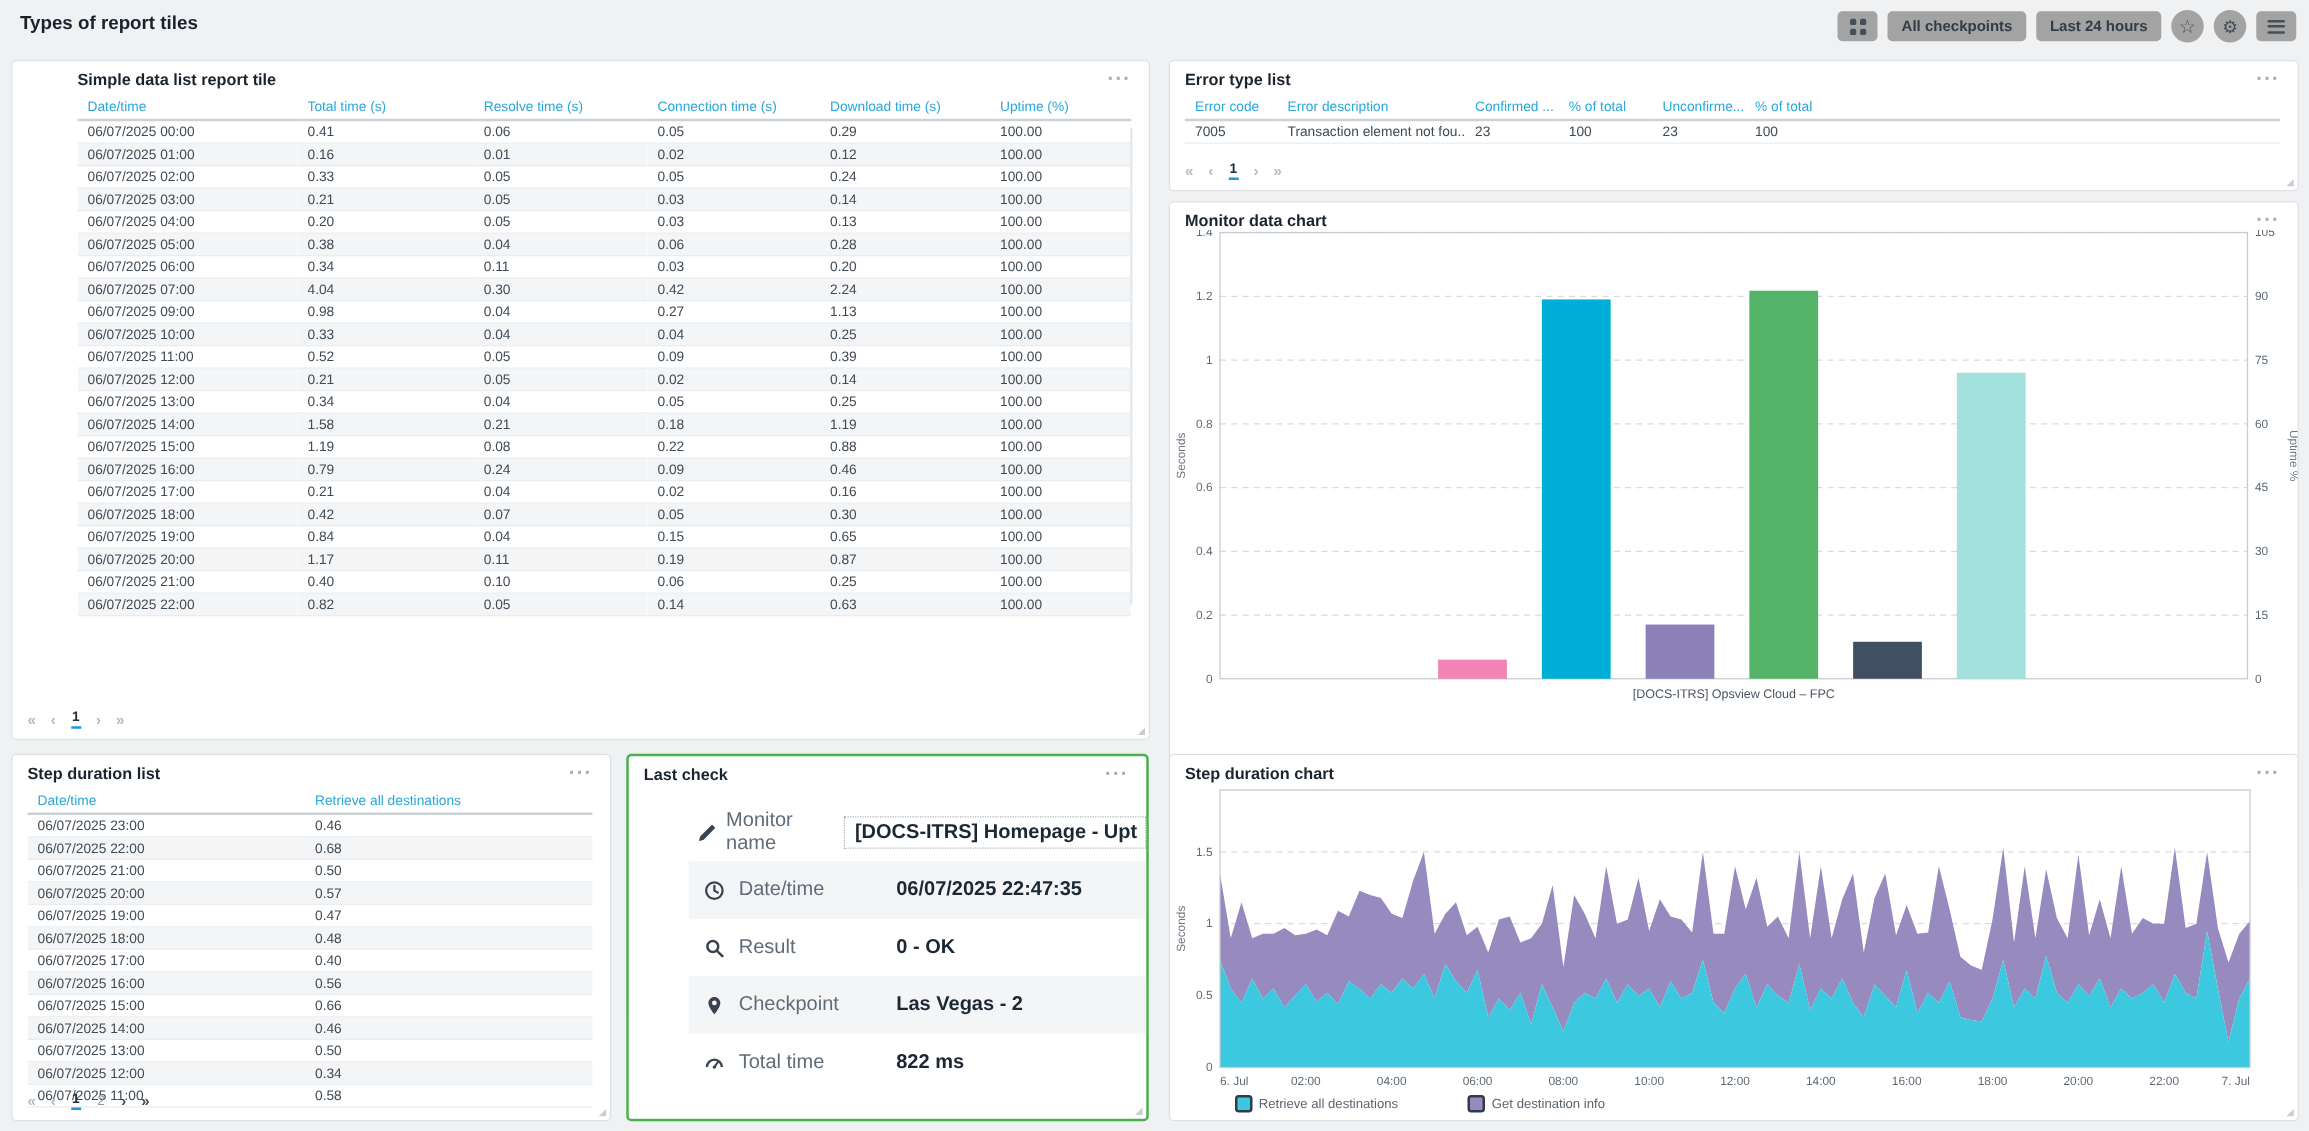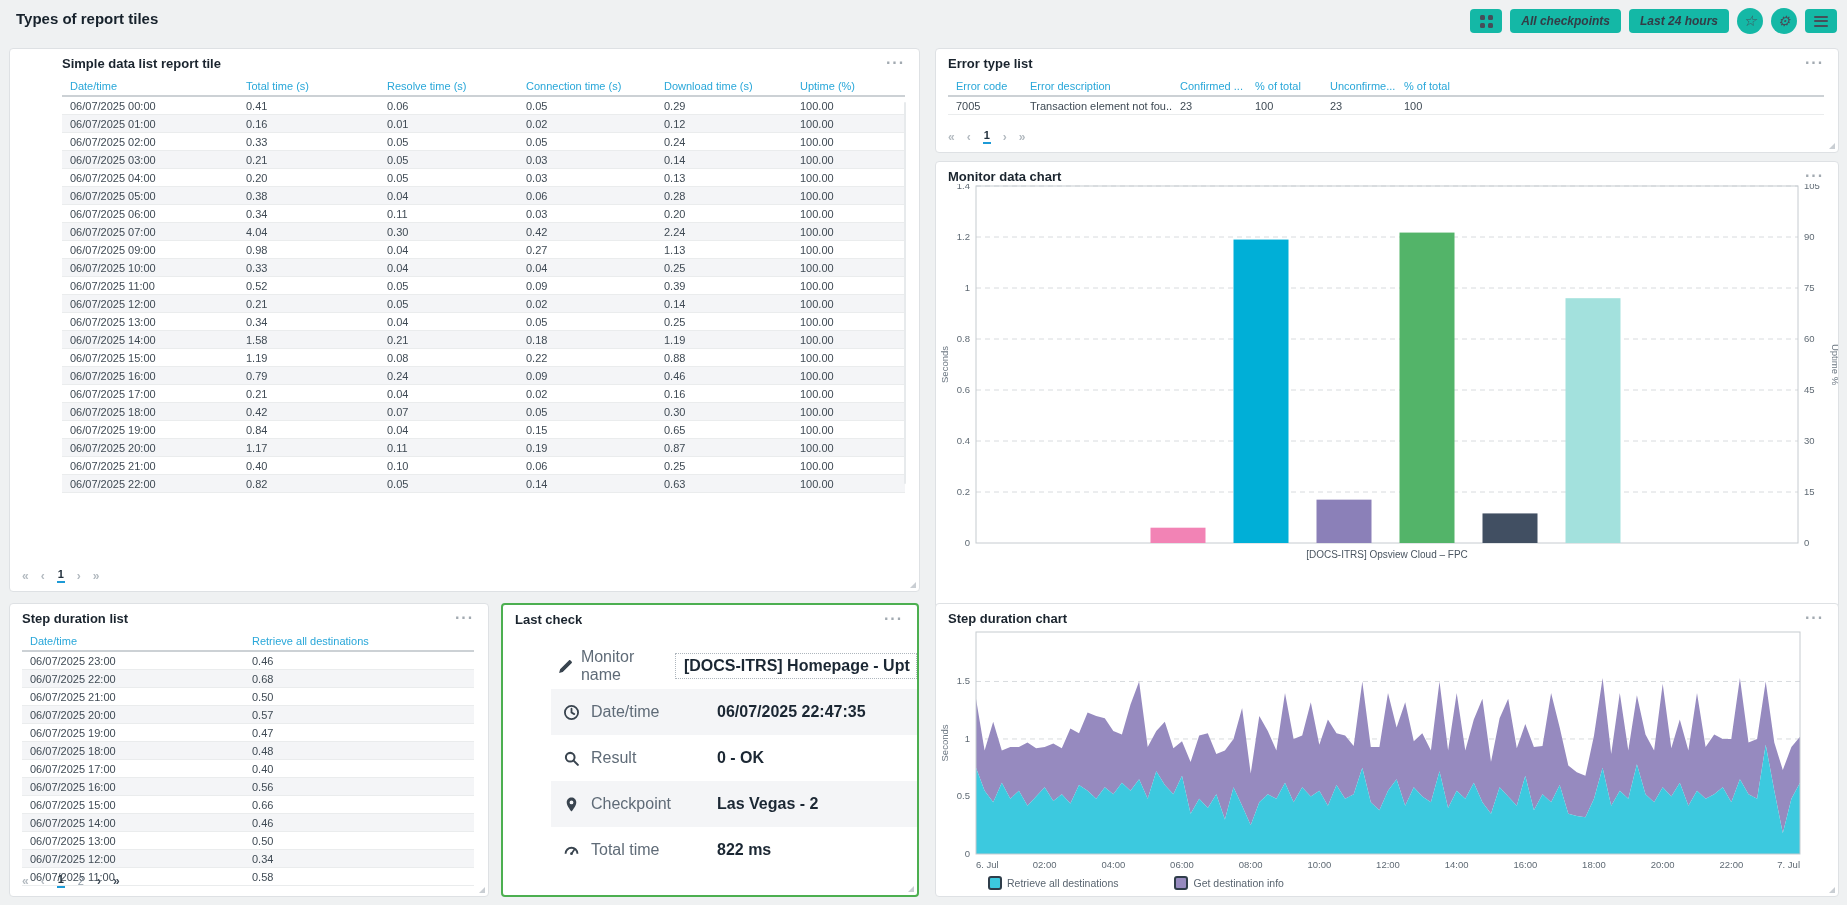--- a/index.html
+++ b/index.html
@@ -1,21 +1,21 @@
 <!DOCTYPE html>
 <html><head>
 <meta charset="utf-8">
 <style>
   html,body{margin:0;padding:0;background:#eff1f2;font-family:"Liberation Sans",sans-serif;}
   #app{position:relative;width:1847px;height:905px;background:#eff1f2;overflow:hidden;}
 
   
   .page-title{position:absolute;left:16px;top:10px;font-size:15px;font-weight:bold;color:#17222c;}
   .toolbar{position:absolute;right:10px;top:8px;display:flex;align-items:center;gap:8px;}
-  .pill{height:24px;display:flex;align-items:center;justify-content:center;background:#14b8a6;border:none;border-radius:4px;cursor:pointer;font-family:inherit;font-style:italic;}
+  .pill{height:24px;display:flex;align-items:center;justify-content:center;background:#a3a3a3;border:none;border-radius:4px;cursor:pointer;font-family:inherit;}
   .pill.text{padding:0 11px;font-size:12px;font-weight:600;color:#333c46;}
   .pill.icon{width:32px;}
   .pill.round{width:26px;height:26px;border-radius:13px;}
   .grid-dots{display:grid;grid-template-columns:5px 5px;grid-gap:3px;}
   .grid-dots i{width:5px;height:5px;border-radius:1.5px;background:#454f59;}
   .bars i{display:block;width:14px;height:2px;border-radius:1px;background:#454f59;margin:2.5px 0;}
   .glyph-star::before{content:"\2606";font-size:15px;color:#454f59;}
   .glyph-gear::before{content:"\2699";font-size:14px;color:#454f59;}
 
   

